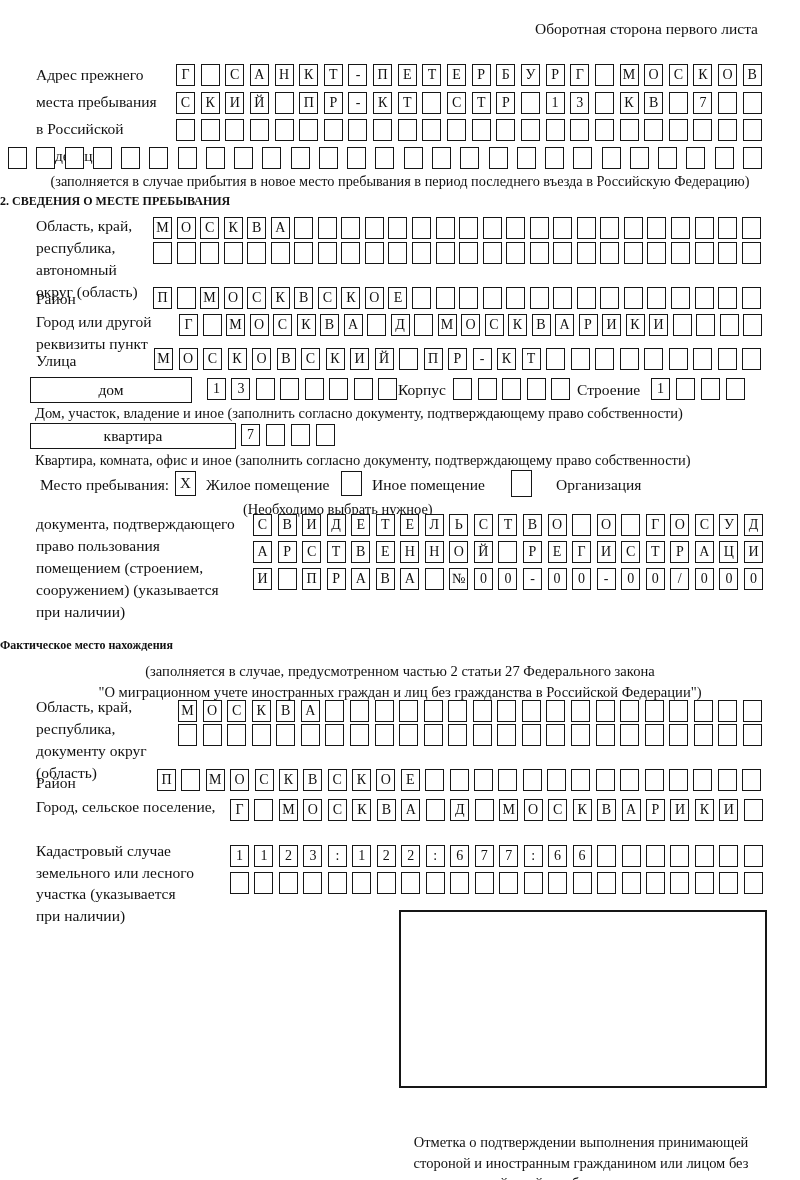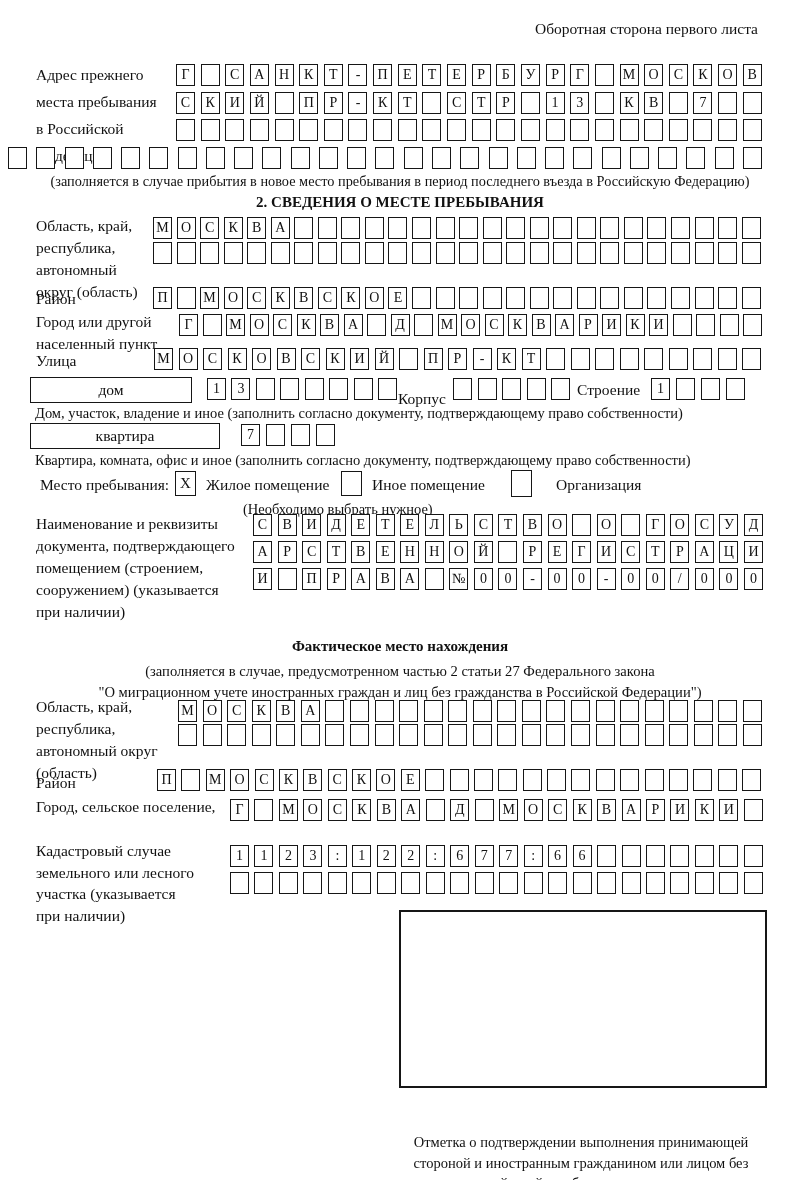--- a/index.html
+++ b/index.html
@@ -17,21 +17,21 @@
     font-size:14px;background:#fff;
   }
   .fieldbox{
     position:absolute;border:1.6px solid #161616;box-sizing:border-box;
     display:flex;align-items:center;justify-content:center;font-size:15.5px;background:#fff;
   }
   .checkbox{
     position:absolute;width:21px;height:25px;border:1.6px solid #161616;box-sizing:border-box;
     display:flex;align-items:center;justify-content:center;font-size:15px;background:#fff;
   }
-  .h-center{position:absolute;left:0;width:100%;text-align:center;font-weight:bold;font-size:15px;}
+  .h-center{position:absolute;left:0;width:100%;font-weight:bold;font-size:12px;}
   .note-center{position:absolute;left:0;width:100%;text-align:center;font-size:14.3px;}
   .smallnote{position:absolute;font-size:14.5px;white-space:nowrap;}
   .stamp-box{position:absolute;left:399px;top:910px;width:364px;height:174px;border:2px solid #161616;background:#fff;}
   .stamp-caption{position:absolute;left:390px;top:1092px;width:382px;text-align:center;font-size:14.5px;line-height:20.5px;margin-top:40px;}
 </style>
 </head>
 <body>
 
 <div class="abs" style="top:20px;right:42px;font-size:15.5px;">Оборотная сторона первого листа</div>
 
@@ -240,21 +240,21 @@
     <span class="cell"></span>
     <span class="cell"></span>
     <span class="cell"></span>
     <span class="cell"></span>
     <span class="cell"></span>
     <span class="cell"></span>
   </div>
 
 <div class="label" style="left:36px;top:311px;">
   <div>Город или другой</div>
-  <div>населенный пункт</div>
+  <div>реквизиты пункт</div>
 </div>
 <div class="cellrow" style="left:179px;top:314px;width:583px;">
     <span class="cell">Г</span>
     <span class="cell"></span>
     <span class="cell">М</span>
     <span class="cell">О</span>
     <span class="cell">С</span>
     <span class="cell">К</span>
     <span class="cell">В</span>
     <span class="cell">А</span>
@@ -310,58 +310,58 @@
 <div class="cellrow" style="left:207px;top:378px;width:190px;">
     <span class="cell">1</span>
     <span class="cell">3</span>
     <span class="cell"></span>
     <span class="cell"></span>
     <span class="cell"></span>
     <span class="cell"></span>
     <span class="cell"></span>
     <span class="cell"></span>
   </div>
-<div class="label" style="left:398px;top:388px;">Корпус</div>
+<div class="label" style="left:398px;top:379px;">Корпус</div>
 <div class="cellrow" style="left:453px;top:378px;width:117px;">
     <span class="cell"></span>
     <span class="cell"></span>
     <span class="cell"></span>
     <span class="cell"></span>
     <span class="cell"></span>
   </div>
 <div class="label" style="left:577px;top:379px;">Строение</div>
 <div class="cellrow" style="left:651px;top:378px;width:94px;">
     <span class="cell">1</span>
     <span class="cell"></span>
     <span class="cell"></span>
     <span class="cell"></span>
   </div>
 <div class="smallnote" style="left:35px;top:405px;">Дом, участок, владение и иное (заполнить согласно документу, подтверждающему право собственности)</div>
 
-<div class="fieldbox" style="left:30px;top:423px;width:190px;height:26px;">квартира</div>
+<div class="fieldbox" style="left:30px;top:423px;width:206px;height:26px;">квартира</div>
 <div class="cellrow" style="left:241px;top:424px;width:94px;">
     <span class="cell">7</span>
     <span class="cell"></span>
     <span class="cell"></span>
     <span class="cell"></span>
   </div>
 <div class="smallnote" style="left:35px;top:452px;">Квартира, комната, офис и иное (заполнить согласно документу, подтверждающему право собственности)</div>
 
 <div class="label" style="left:40px;top:474px;">Место пребывания:</div>
 <div class="checkbox" style="left:175px;top:471px;">X</div>
 <div class="label" style="left:206px;top:474px;">Жилое помещение</div>
 <div class="checkbox" style="left:341px;top:471px;"></div>
 <div class="label" style="left:372px;top:474px;">Иное помещение</div>
 <div class="checkbox" style="left:511px;top:470px;height:27px;"></div>
 <div class="label" style="left:556px;top:474px;">Организация</div>
 <div class="smallnote" style="left:243px;top:501px;">(Необходимо выбрать нужное)</div>
 
 <div class="label" style="left:36px;top:513px;">
-  <div>Наименование и реквизиты</div>
   <div>документа, подтверждающего</div>
+  <div>право пользования</div>
   <div>помещением (строением,</div>
   <div>сооружением) (указывается</div>
   <div>при наличии)</div>
 </div>
 <div class="cellrow" style="left:253px;top:514px;width:510px;">
     <span class="cell">С</span>
     <span class="cell">В</span>
     <span class="cell">И</span>
     <span class="cell">Д</span>
     <span class="cell">Е</span>
@@ -429,21 +429,21 @@
     <span class="cell">0</span>
   </div>
 
 <div class="h-center" style="top:638px;">Фактическое место нахождения</div>
 <div class="note-center" style="top:663px;font-size:14.6px;">(заполняется в случае, предусмотренном частью 2 статьи 27 Федерального закона</div>
 <div class="note-center" style="top:684px;font-size:14.6px;">"О миграционном учете иностранных граждан и лиц без гражданства в Российской Федерации")</div>
 
 <div class="label" style="left:36px;top:696px;">
   <div>Область, край,</div>
   <div>республика,</div>
-  <div>автономный округ</div>
+  <div>документу округ</div>
   <div>(область)</div>
 </div>
 <div class="cellrow" style="left:178px;top:700px;width:584px;">
     <span class="cell">М</span>
     <span class="cell">О</span>
     <span class="cell">С</span>
     <span class="cell">К</span>
     <span class="cell">В</span>
     <span class="cell">А</span>
     <span class="cell"></span>

